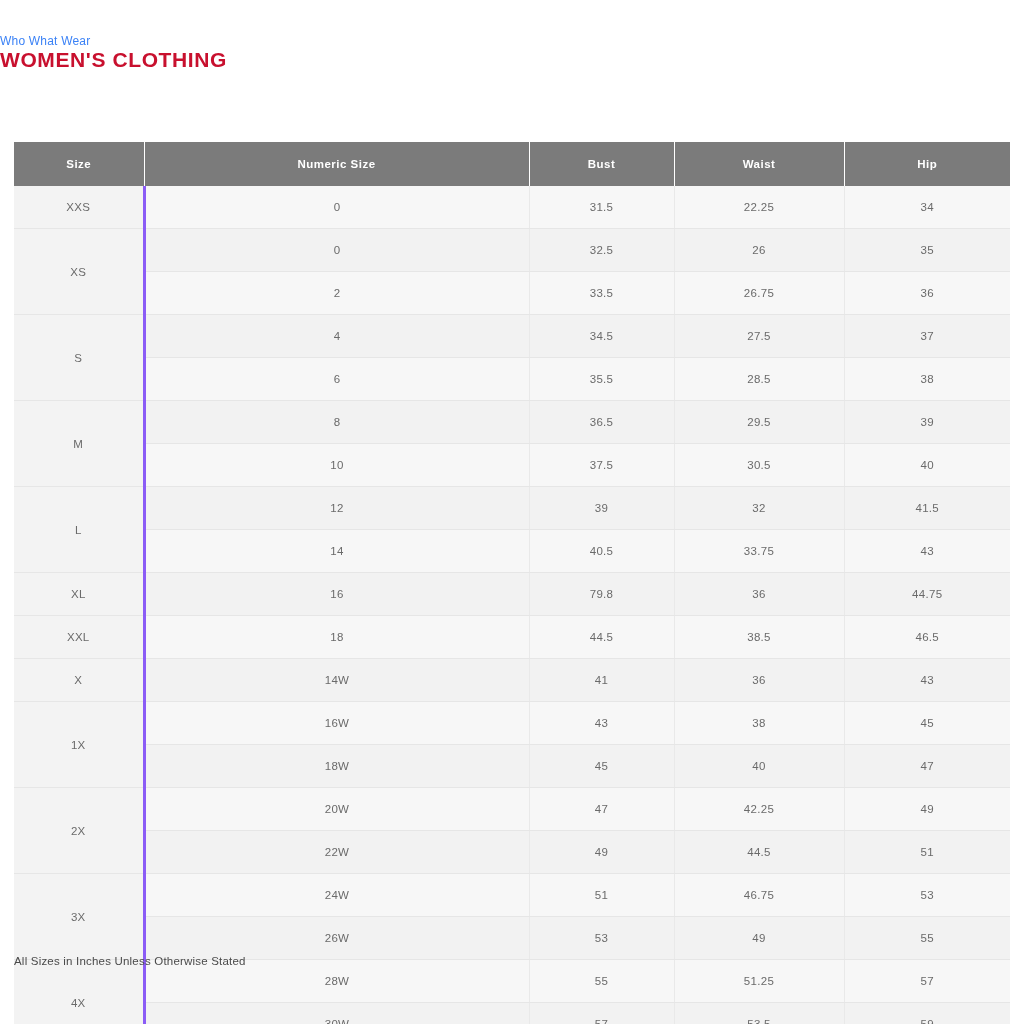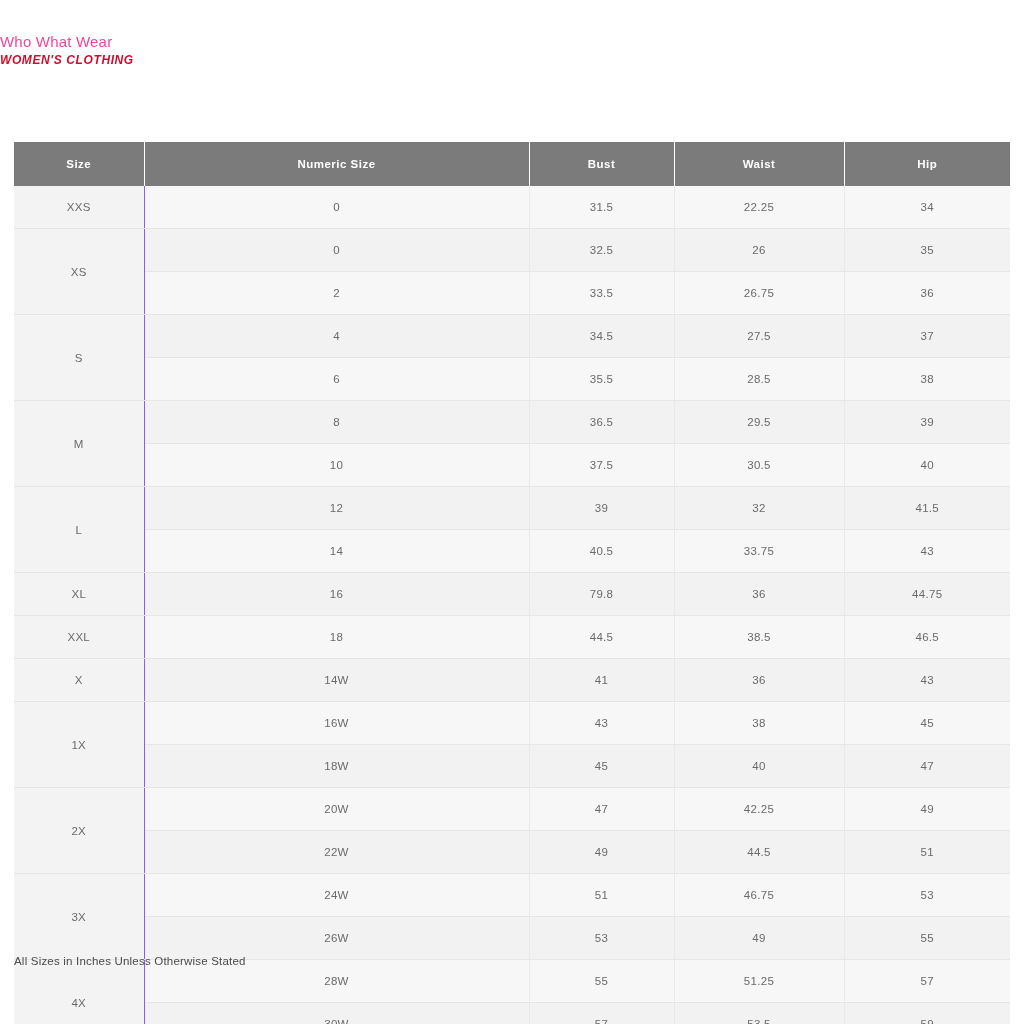--- a/index.html
+++ b/index.html
@@ -21,35 +21,34 @@
     position: relative;
     box-sizing: border-box;
   }
   .brand-block {
     position: absolute;
     left: 0px;
     top: 34px;
     width: 330px;
   }
   .brand-name {
-    font-size: 15px;
-    color: #ec4899;
+    font-size: 12px;
+    color: #3b82f6;
     letter-spacing: 0.2px;
     line-height: 15px;
     font-family: "Liberation Sans", sans-serif;
   }
   .brand-sub {
-    font-size: 12px;
+    font-size: 21px;
     font-weight: bold;
     color: #c8102e;
     letter-spacing: 0.6px;
     line-height: 18px;
     margin-top: 2px;
     font-family: "Liberation Sans", sans-serif;
-    font-style: italic;
   }
   .table-wrap {
     position: absolute;
     left: 14px;
     top: 98px;
     width: 996px;
     margin-top: 44px;
   }
   table.sizechart {
     border-collapse: collapse;
@@ -80,21 +79,21 @@
     border-bottom: 1px solid #e6e6e6;
     border-right: 1px solid #e9e9e9;
     background: #f7f7f7;
     letter-spacing: 0.3px;
   }
   table.sizechart td:last-child {
     border-right: none;
   }
   table.sizechart td.sizecell {
     background: #f3f3f3;
-    border-right: 1px solid #8b5cf6;
+    border-right: 3px solid #8b5cf6;
   }
   table.sizechart tr:nth-child(even) td {
     background: #f2f2f2;
   }
   table.sizechart tr:nth-child(even) td.sizecell {
     background: #f3f3f3;
   }
   .col-size { width: 130px; }
   .col-numeric { width: 385px; }
   .col-bust { width: 145px; }

